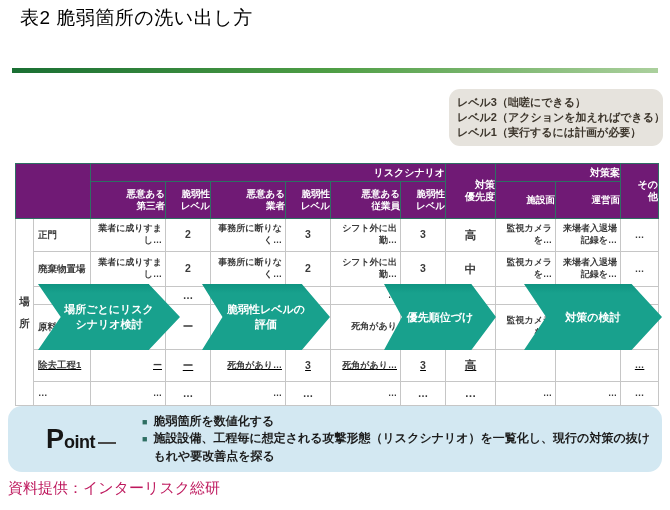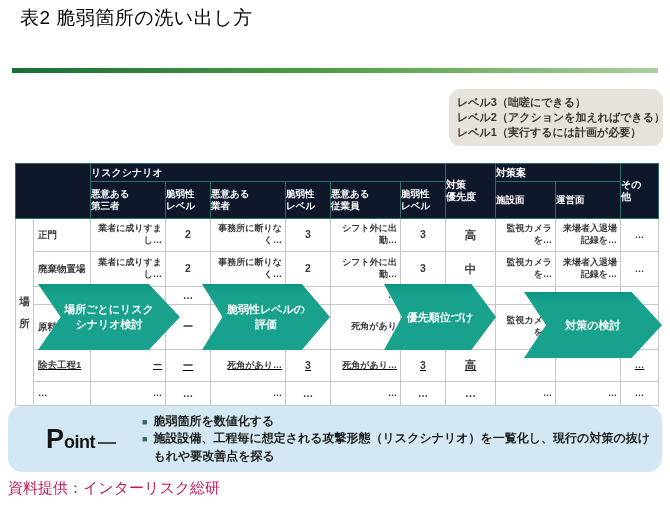--- a/index.html
+++ b/index.html
@@ -8,22 +8,22 @@
   .title{position:absolute;left:20px;top:5px;font-size:19px;font-weight:normal;color:#000;letter-spacing:.5px;}
 
   .bar{position:absolute;left:12px;top:68px;width:646px;height:5px;
        background:linear-gradient(to right,#1a6f33,#4f9e45,#abd09d);}
 
   .legend{position:absolute;left:449px;top:89px;width:214px;background:#e6e3dd;
           padding:6px 8px;box-sizing:border-box;border-radius:11px;}
   .legend div{font-size:11px;font-weight:bold;color:#3d362c;line-height:1.35;white-space:nowrap;}
 
   table.vtable{position:absolute;left:15px;top:163px;width:643px;border-collapse:collapse;table-layout:fixed;}
-  .vtable th{background:#0f172a;color:#fff;font-weight:bold;border:1px solid #2e6f63;
-             padding:0;white-space:pre-line;text-align:left;vertical-align:middle;}
+  .vtable th{background:#701a75;color:#fff;font-weight:bold;border:1px solid #2e6f63;
+             padding:0;white-space:pre-line;text-align:right;vertical-align:middle;}
   tr.ghead th{font-size:10px;height:17px;}
   tr.shead th{font-size:9.5px;height:36px;line-height:1.3;}
   th.sm{font-size:8px;}
   th.two{font-size:9.5px;line-height:1.25;}
 
   .vtable td{border:1px solid #c6c6c6;background:#fff;color:#3a3a3a;font-weight:bold;
              font-size:9px;padding:1px 3px;line-height:1.3;vertical-align:middle;overflow:hidden;}
   td.lab{font-size:9.5px;padding-left:4px;}
   td.txt{text-align:right;}
   td.num{text-align:center;font-size:10.5px;}
@@ -34,21 +34,21 @@
   tr.r3{height:45px;} tr.r4{height:32px;text-decoration:underline;} tr.r5{height:24px;}
 
   .arrow{position:absolute;top:284px;height:66px;
          background:linear-gradient(to bottom,#0f9481,#18a18d 14%);
          clip-path:polygon(0% 0%,78% 0%,100% 50%,78% 100%,0% 100%,16% 50%);
          color:#fff;font-weight:bold;font-size:11px;display:flex;align-items:center;
          justify-content:center;text-align:center;white-space:pre-line;line-height:1.35;}
   .a1{left:38px;width:142px;}
   .a2{left:202px;width:128px;}
   .a3{left:384px;width:112px;}
-  .a4{left:524px;width:138px;margin-top:8px;}
+  .a4{left:524px;width:138px;}
 
   .pointbox{position:absolute;left:8px;top:406px;width:654px;height:66px;background:#d3e8f2;
             border-radius:14px;box-sizing:border-box;display:flex;align-items:center;}
   .plogo{margin-left:38px;width:96px;flex:none;color:#161616;white-space:nowrap;}
   .plogo .big{font-size:27px;font-weight:bold;}
   .plogo .rest{font-size:18px;font-weight:bold;letter-spacing:-.5px;}
   .pdash{display:inline-block;width:18px;height:2px;background:#4a4a4a;vertical-align:4px;margin-left:3px;}
   .bullets{flex:1;padding-right:12px;}
   .bullet{display:flex;font-size:12px;font-weight:bold;color:#1c1c1c;line-height:1.45;}
   .bullet .sq{color:#2e6f63;font-size:9px;margin:3px 6px 0 0;flex:none;}

